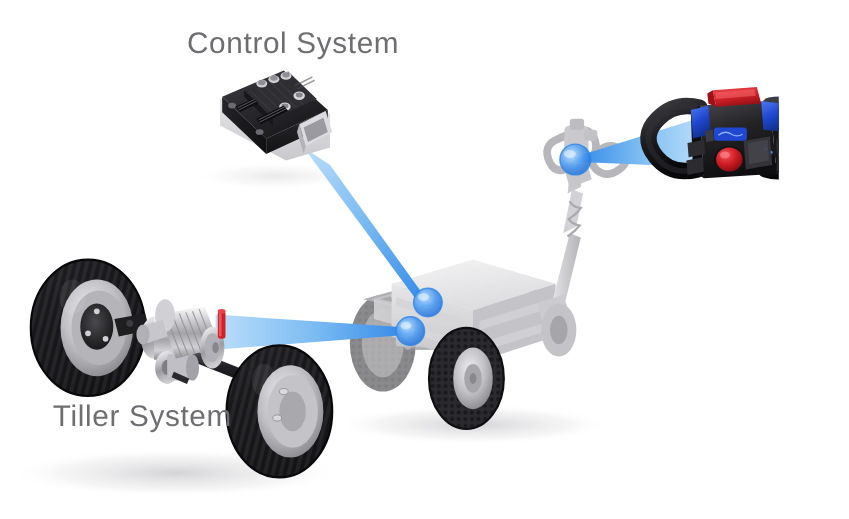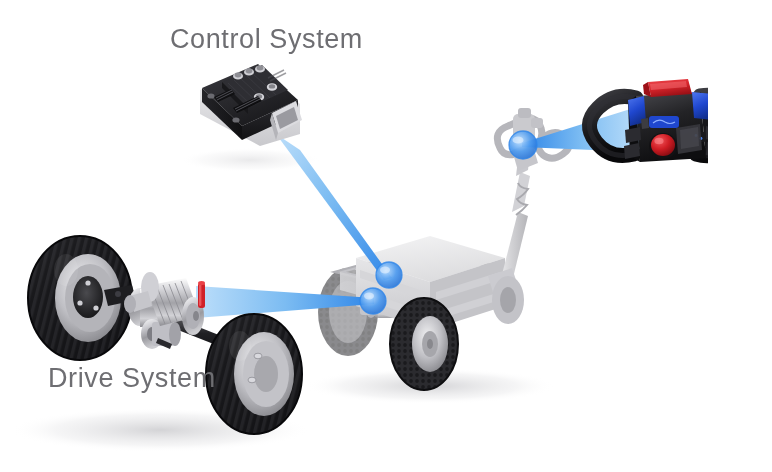--- a/index.html
+++ b/index.html
@@ -476,15 +476,15 @@
         <rect x="199" y="284" width="2.4" height="22" rx="1.2" fill="#f2676c" opacity="0.75"></rect>
         <ellipse cx="201.5" cy="283" rx="3.5" ry="2" fill="#ea4248"></ellipse>
       </g>
     </g>
 
   </svg>
 
   <div class="callout-label" id="label-control-system" style="color: rgb(110, 110, 114);">Control System</div>
 
 
-  <div class="callout-label" id="label-drive-system" style="color: rgb(110, 110, 114);">Drive System</div>
+  <div class="callout-label" id="label-drive-system" style="color: rgb(110, 110, 114);">Tiller System</div>
 
 </div>
 
 </body></html>

